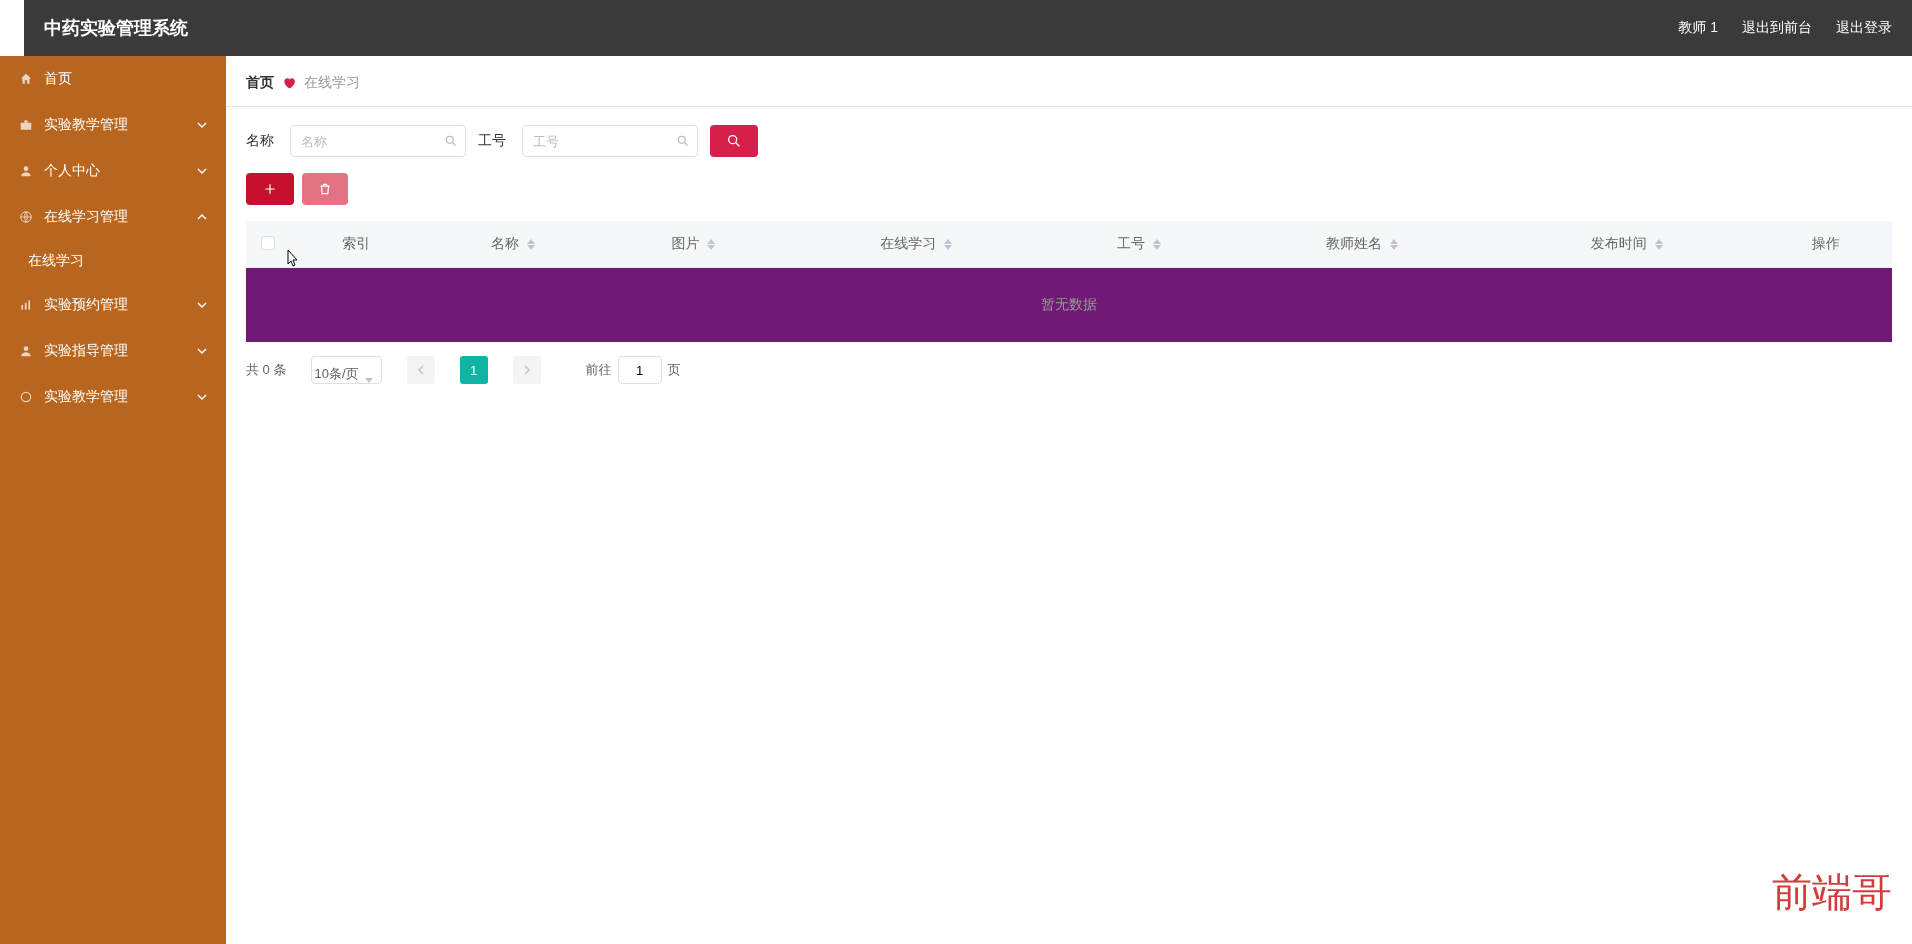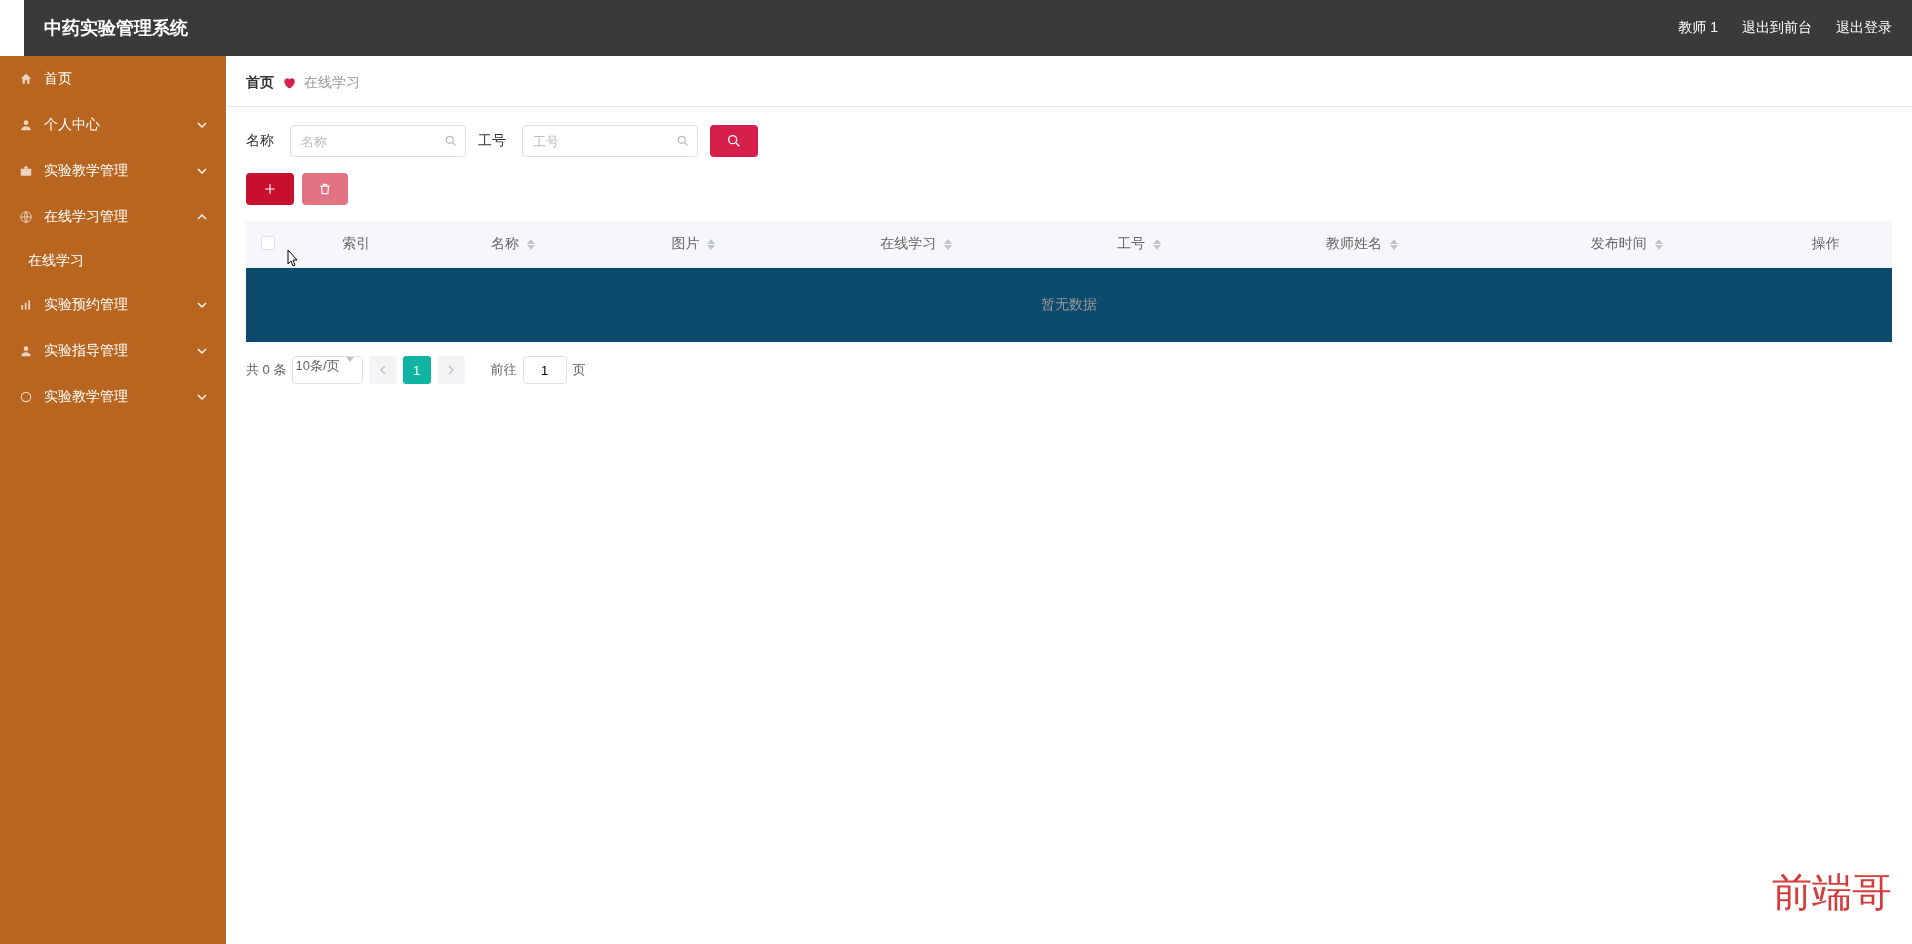--- a/index.html
+++ b/index.html
@@ -148,21 +148,21 @@
   background: #dc5b6e;
   color: #fff;
   opacity: 0.85;
 }
 
 
 .table-wrap { padding: 0 20px; }
 .table {
   width: 100%;
   border-collapse: collapse;
-  background: #0c4a6e;
+  background: #701a75;
 }
 .table thead th {
   background: #f5f7fa;
   padding: 14px 8px;
   font-weight: normal;
   color: #666;
   font-size: 14px;
   border-bottom: 1px solid #ebeef5;
   text-align: center;
 }
@@ -192,37 +192,37 @@
   text-align: center;
   color: #999;
   padding: 28px 0;
   font-size: 14px;
 }
 
 
 .pagination {
   display: flex;
   align-items: center;
-  gap: 6px;
+  gap: 25px;
   padding: 14px 20px 24px 20px;
   font-size: 13px;
   color: #606266;
 }
 .page-total { color: #606266; }
 .page-size-select {
   height: 28px;
   border: 1px solid #dcdfe6;
   border-radius: 4px;
   padding: 0 22px 0 2px;
   font-size: 13px;
   color: #606266;
   background: #fff;
   position: relative;
   display: inline-flex;
-  align-items: flex-start;
+  align-items: flex-end;
   cursor: pointer;
 }
 .page-size-select::after {
   content: "";
   position: absolute;
   right: 8px;
   width: 0; height: 0;
   border-left: 4px solid transparent;
   border-right: 4px solid transparent;
   border-top: 5px solid #c0c4cc;
@@ -300,40 +300,40 @@
         <svg width="14" height="14" viewBox="0 0 24 24" fill="#fff" opacity="0.85">
             <path d="M12 3l9 8h-3v9h-4v-6H10v6H6v-9H3z"></path>
           </svg>
       </span>
       <span class="label">首页</span>
     </div>
 
     <div class="menu-item">
       <span class="icon">
         <svg width="14" height="14" viewBox="0 0 24 24" fill="#fff" opacity="0.85">
-            <circle cx="12" cy="8" r="4"></circle>
-            <path d="M4 20c0-4 4-6 8-6s8 2 8 6v1H4z"></path>
-          </svg>
-      </span>
-      <span class="label">个人中心</span>
+            <rect x="3" y="8" width="18" height="12" rx="1"></rect>
+            <path d="M9 8V6a2 2 0 012-2h2a2 2 0 012 2v2"></path>
+          </svg>
+      </span>
+      <span class="label">实验教学管理</span>
       <span class="arrow">
         <svg width="10" height="10" viewBox="0 0 10 10">
             <path d="M1 3l4 4 4-4" stroke="#fff" stroke-width="1.4" fill="none"></path>
           </svg>
       </span>
     </div>
 
     <div class="menu-item">
       <span class="icon">
         <svg width="14" height="14" viewBox="0 0 24 24" fill="#fff" opacity="0.85">
-            <rect x="3" y="8" width="18" height="12" rx="1"></rect>
-            <path d="M9 8V6a2 2 0 012-2h2a2 2 0 012 2v2"></path>
-          </svg>
-      </span>
-      <span class="label">实验教学管理</span>
+            <circle cx="12" cy="8" r="4"></circle>
+            <path d="M4 20c0-4 4-6 8-6s8 2 8 6v1H4z"></path>
+          </svg>
+      </span>
+      <span class="label">个人中心</span>
       <span class="arrow">
         <svg width="10" height="10" viewBox="0 0 10 10">
             <path d="M1 3l4 4 4-4" stroke="#fff" stroke-width="1.4" fill="none"></path>
           </svg>
       </span>
     </div>
 
     <div class="menu-item">
       <span class="icon">
         <svg width="14" height="14" viewBox="0 0 24 24" fill="none" stroke="#fff" stroke-width="1.6" opacity="0.85">

